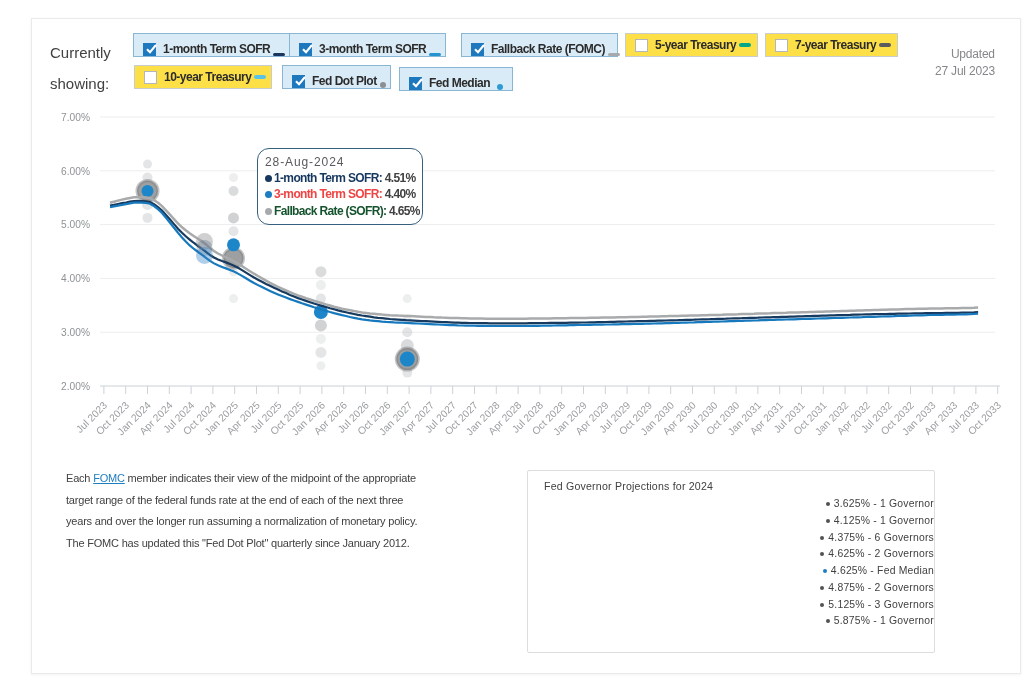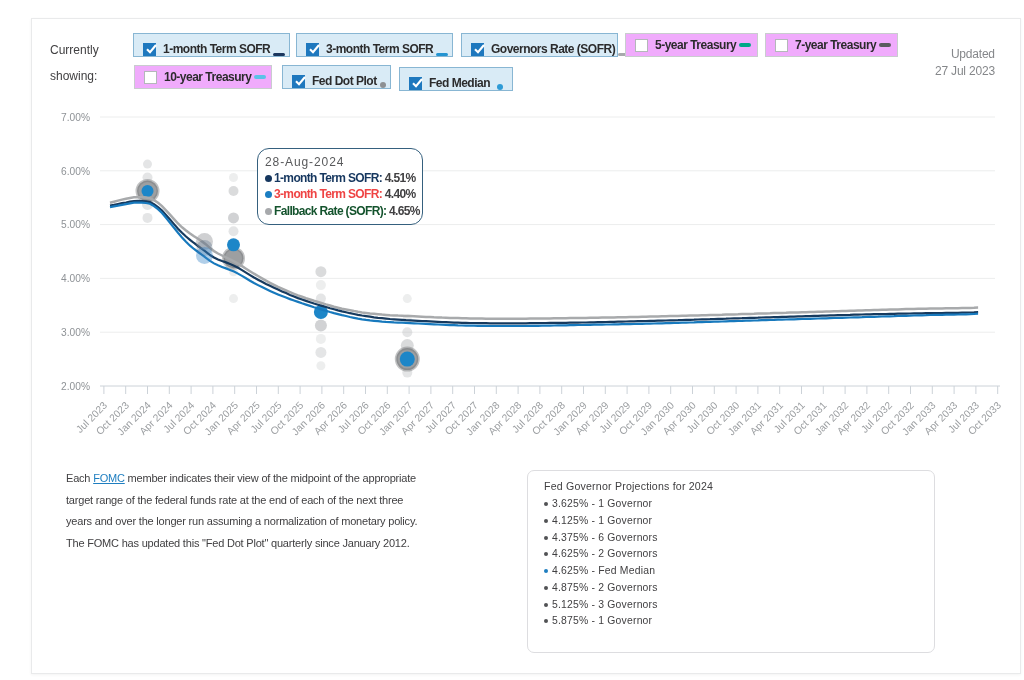--- a/index.html
+++ b/index.html
@@ -1,67 +1,67 @@
 <!DOCTYPE html>
 <html><head><meta charset="utf-8">
 <style>
 * { margin:0; padding:0; box-sizing:border-box; }
 html,body { width:1024px; height:680px; background:#fff; font-family:"Liberation Sans", sans-serif; overflow:hidden; }
 #card { position:absolute; left:31px; top:18px; width:990px; height:656px; background:#fff; border:1px solid #e9eaeb; box-shadow:0 1px 3px rgba(0,0,0,0.05); }
 .abs { position:absolute; }
-#cur { left:50px; top:37px; font-size:12px; line-height:26px; color:#414042; }
+#cur { left:50px; top:37px; font-size:15px; line-height:31px; color:#414042; }
 #upd { left:935px; top:46px; font-size:12px; line-height:16.5px; color:#85878a; letter-spacing:-0.2px;text-align:right; }
-.btn { position:absolute; height:24px; display:flex; align-items:center; padding:0 9px; background:#f0abfc; border:1px solid #c9cccf; }
+.btn { position:absolute; height:24px; display:flex; align-items:center; padding:0 9px; background:#fde047; border:1px solid #c9cccf; }
 .btn.on { background:#d9ebf6; border-color:#88b6d3;align-items:flex-end; }
 .btn .lbl { font-size:12px; font-weight:bold; color:#2b2b2c; margin-left:7px; margin-right:3px; letter-spacing:-0.5px; white-space:nowrap; }
 .cb { width:13px; height:13px; border:1px solid #b4b7ba; background:#fff; flex:0 0 13px; position:relative; }
 .btn.on .cb { background:#1e78be; border-color:#1e78be; }
 .btn.on .cb svg { position:absolute; left:0px; top:-2px; }
 .dash { margin-left:auto; width:12px; flex:0 0 12px; height:3.5px; border-radius:2px; }
 .cdot { margin-left:auto; width:6px; flex:0 0 6px; height:6px; border-radius:50%; }
 #tooltip { left:257px; top:148px; width:166px; background:rgba(255,255,255,0.97); border:1.5px solid #35607e; border-radius:12px; padding:5px 0 5px 7px; font-size:12px; line-height:16.2px; z-index:5; white-space:nowrap; letter-spacing:-0.65px; }
 #tooltip b { color:#414042; }
 #tooltip .bu { display:inline-block; width:7px; height:7px; border-radius:50%; margin-right:2px; }
 #para { left:66px; top:468px; font-size:11px; line-height:21.5px; color:#414042; letter-spacing:-0.2px; }
 #para a { color:#1e7ec0; }
-#fedbox { left:527px; top:470px; width:408px; height:183px; border:1px solid #dddde0; border-radius:7px; background:#fff; font-size:10.4px; color:#414042; padding:7px 0 0 16px; }
+#fedbox { left:527px; top:470px; width:408px; height:183px; border:1px solid #dddde0; border-radius:2px; background:#fff; font-size:10.4px; color:#414042; padding:7px 0 0 16px; }
 #fedbox .t { font-size:10.6px; line-height:17px; margin-bottom:1px; letter-spacing:0.2px; }
-#fedbox li { list-style:none; line-height:16.75px; letter-spacing:0.2px; }
+#fedbox li { list-style:none; line-height:16.75px; letter-spacing:0.2px;text-align:right; }
 #fedbox .b { display:inline-block; width:4px; height:4px; border-radius:50%; background:#515254; margin:0 4px 1px 0px; }
 #fedbox .b.bl { background:#1e7ec0; }
 </style></head>
 <body>
 <div id="card"></div>
 <div class="abs" id="cur">Currently<br>showing:</div>
 <div class="abs" id="upd">Updated<br>27 Jul 2023</div>
 <div class="btn on" style="left:133px;top:33px;width:157px">
     <span class="cb">
       <svg width="14" height="14" viewBox="0 0 14 14">
         <path d="M3 7.2 L6 10.2 L12 3" stroke="#fff" stroke-width="2.1" fill="none"></path>
       </svg>
     </span>
     <span class="lbl">1-month Term SOFR</span>
     <span class="dash" style="background:#1b365d"></span>
   </div>
-<div class="btn on" style="left:296px;top:33px;width:157px">
+<div class="btn on" style="left:289px;top:33px;width:157px">
     <span class="cb">
       <svg width="14" height="14" viewBox="0 0 14 14">
         <path d="M3 7.2 L6 10.2 L12 3" stroke="#fff" stroke-width="2.1" fill="none"></path>
       </svg>
     </span>
     <span class="lbl">3-month Term SOFR</span>
     <span class="dash" style="background:#2494d1"></span>
   </div>
 <div class="btn on" style="left:461px;top:33px;width:157px">
     <span class="cb">
       <svg width="14" height="14" viewBox="0 0 14 14">
         <path d="M3 7.2 L6 10.2 L12 3" stroke="#fff" stroke-width="2.1" fill="none"></path>
       </svg>
     </span>
-    <span class="lbl">Governors Rate (SOFR)</span>
+    <span class="lbl">Fallback Rate (FOMC)</span>
     <span class="dash" style="background:#a7a9ac"></span>
   </div>
 <div class="btn" style="left:625px;top:33px;width:133px">
     <span class="cb"></span>
     <span class="lbl">5-year Treasury</span>
     <span class="dash" style="background:#00a887"></span>
   </div>
 <div class="btn" style="left:765px;top:33px;width:133px">
     <span class="cb"></span>
     <span class="lbl">7-year Treasury</span>

